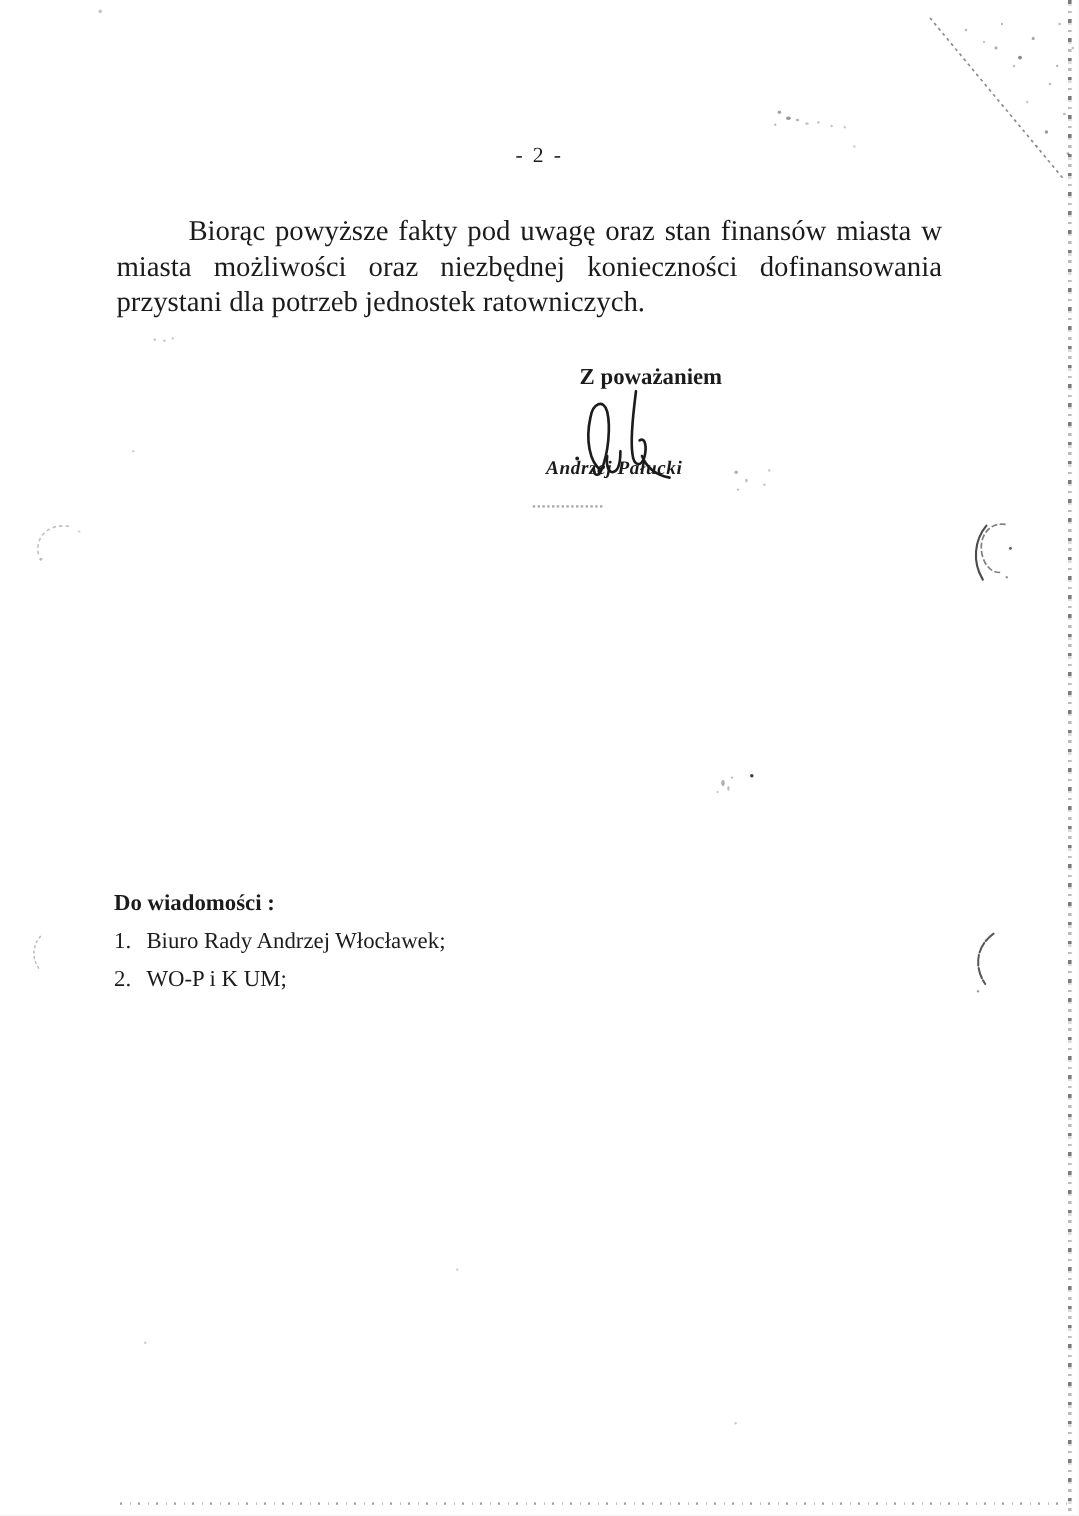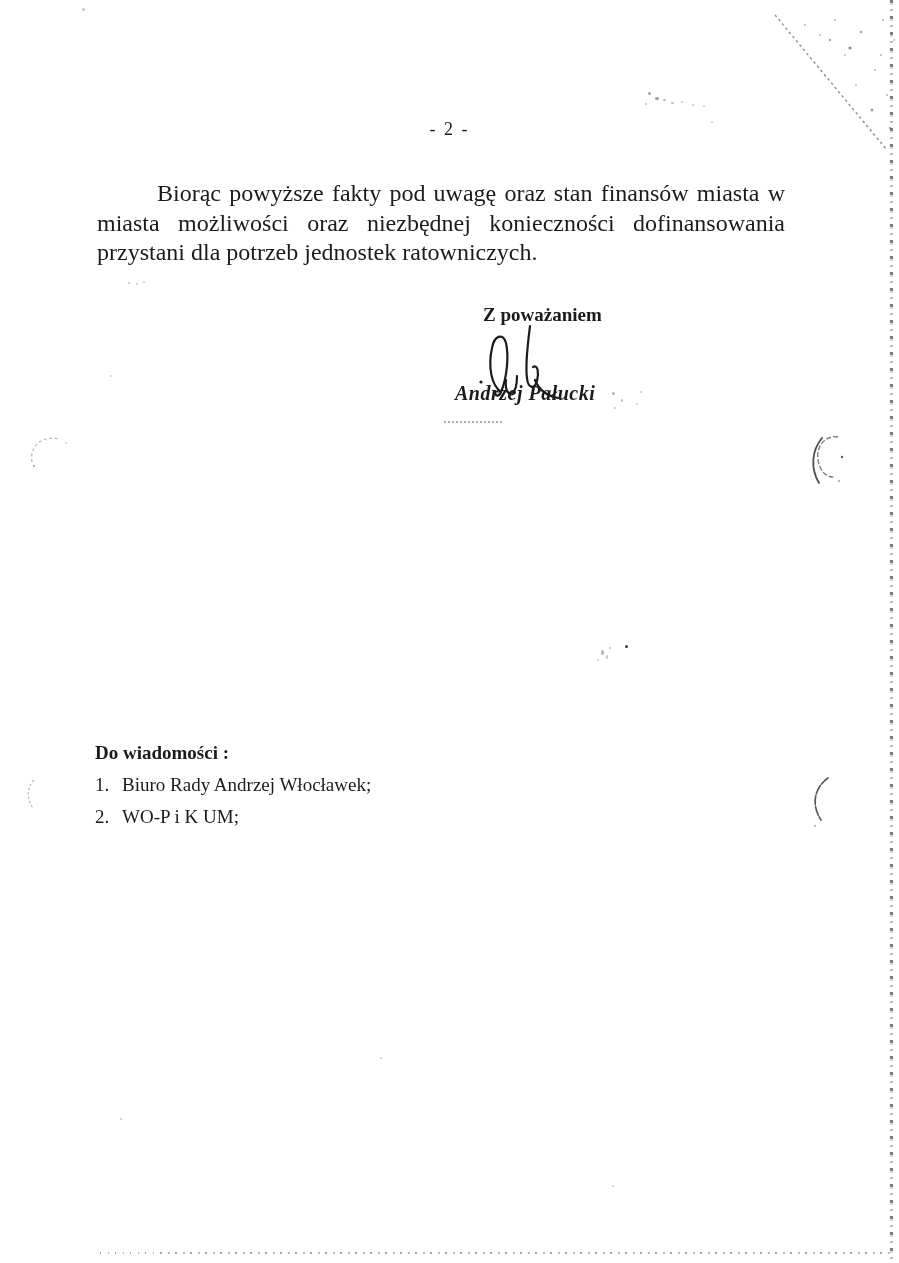--- a/index.html
+++ b/index.html
@@ -30,21 +30,21 @@
     height:29.5px;
   }
   .para-line.indent{text-indent:60px;}
   .closing{
     position:absolute;left:448px;top:304px;
     font-weight:bold;font-size:19px;margin-left:35px;
   }
   .signature-svg{position:absolute;left:468px;top:318px;}
   .signer{
     position:absolute;left:455px;top:382px;
-    font-style:italic;font-weight:600;font-size:20px;
+    font-style:italic;font-weight:600;font-size:16px;
     letter-spacing:0.5px;
   }
   .name-underline{
     position:absolute;left:444px;top:421px;width:58px;height:0;
     border-top:2px dotted #8f8f8f;opacity:.75;
   }
   .cc-heading{
     position:absolute;left:95px;top:742px;
     font-weight:bold;font-size:19px;text-align:right;
   }

